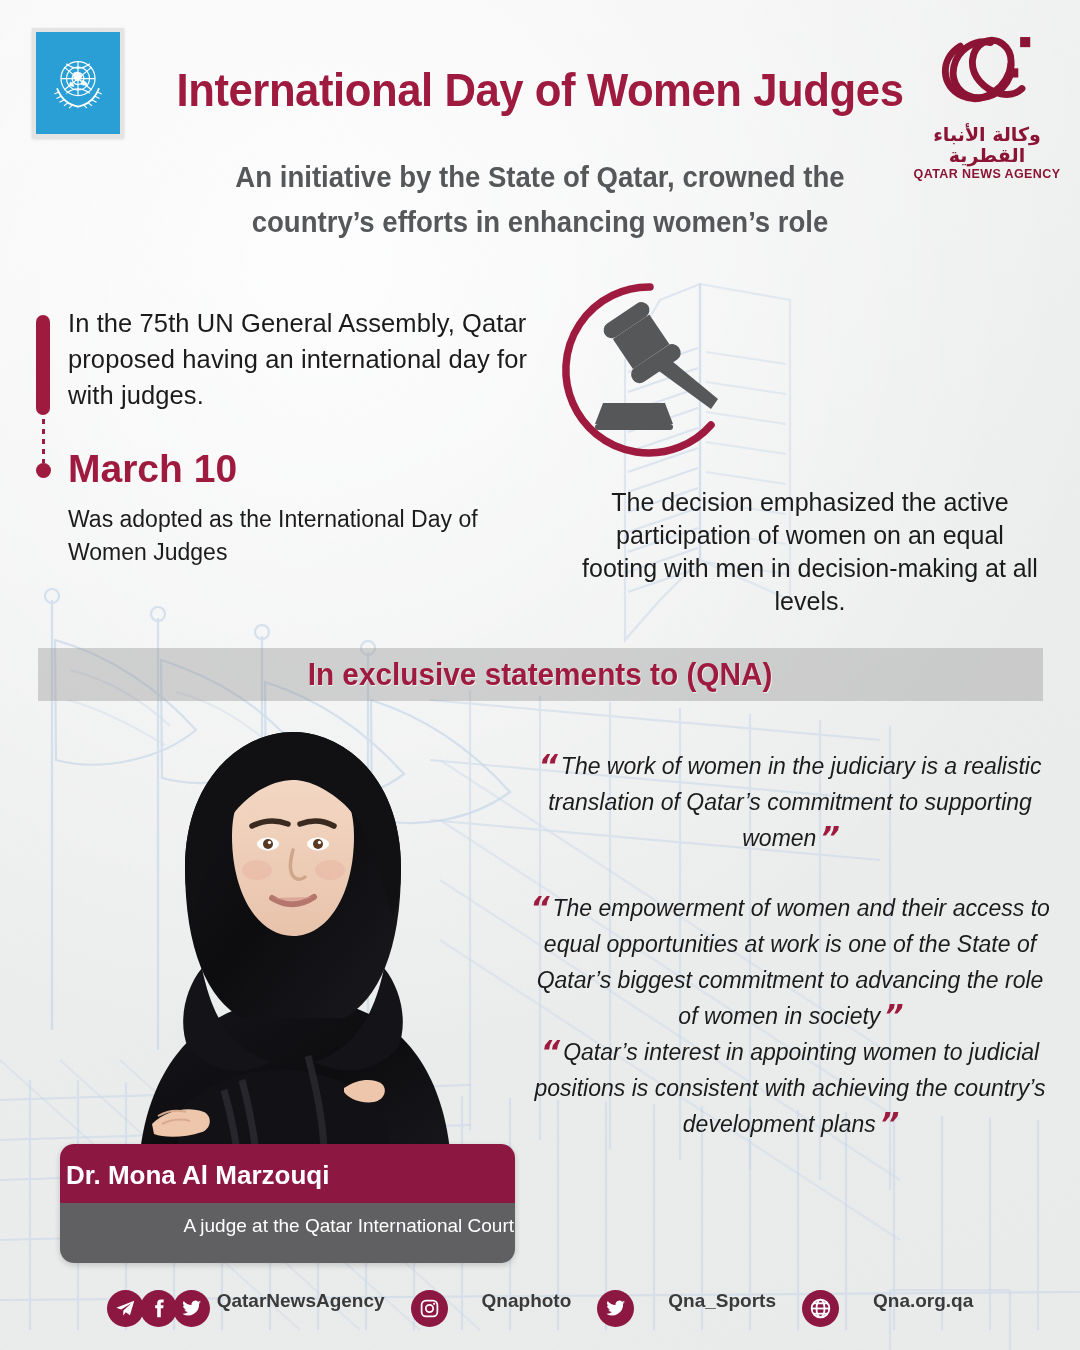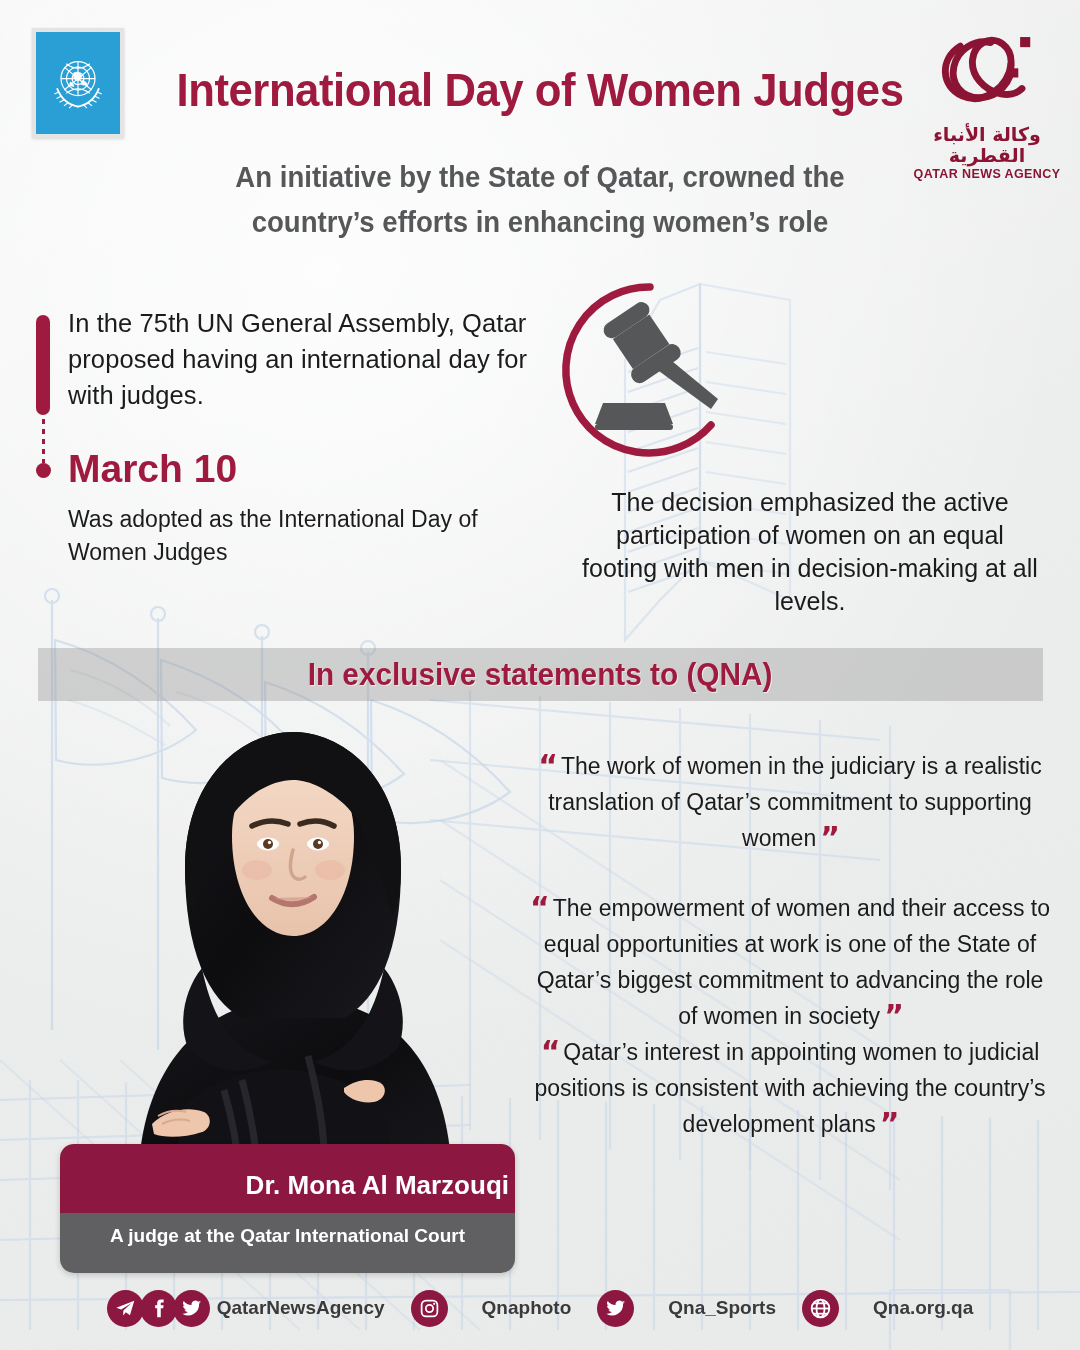--- a/index.html
+++ b/index.html
@@ -148,55 +148,56 @@
   
   #portrait { position: absolute; left: 92px; top: 718px; width: 400px; height: 470px; }
 
   #nameplate {
     position: absolute; left: 60px; top: 1144px; width: 455px;
     border-radius: 14px; overflow: hidden;
     box-shadow: 0 2px 6px rgba(0,0,0,.18);
   }
   #nameplate .np-name {
     background: #8c1741; color: #ffffff;
-    text-align: right; font-size: 26px; font-weight: bold;
-    padding: 26px 6px 12px;
+    text-align: left; font-size: 26px; font-weight: bold;
+    padding: 16px 6px 12px;
     font-family: "Liberation Sans Narrow","Liberation Sans", sans-serif;
   }
   #nameplate .np-role {
     background: #606062; color: #ffffff;
-    text-align: center; font-size: 19px; font-weight: bold;
-    padding: 12px 20px 26px;
+    text-align: right; font-size: 19px; font-weight: normal;
+    padding: 12px 1px 26px;
     font-family: "Liberation Sans Narrow","Liberation Sans", sans-serif;
   }
 
   
   #quotes { position: absolute; left: 520px; top: 748px; width: 540px; }
   .quote {
     text-align: center;
     font-size: 23px; line-height: 36px; color: #1b1b1b;
     font-family: "Liberation Sans Narrow","Liberation Sans", sans-serif;
     padding: 0 10px;
+    font-style: italic;
   }
   .quote .qm {
     color: #9e1b3f; font-weight: bold; font-size: 30px;
     font-family: "DejaVu Sans", sans-serif;
     vertical-align: -2px; letter-spacing: -2px;
   }
   .quote .qm.open { margin-right: 5px; }
   .quote .qm.close { margin-left: 4px; }
   #quote-1 { margin-bottom: 34px; }
   #quote-2 { margin-bottom: 52px; }
 
   
   #footer {
     position: absolute; left: 0; top: 1283px; width: 1080px; height: 50px;
     display: flex; align-items: center; justify-content: center;
   }
-  .soc-group { display: flex; align-items: center; }
+  .soc-group { display: flex; }
   .soc-group + .soc-group { margin-left: 26px; gap: 27px; }
   .soc-icon {
     width: 37px; height: 37px; border-radius: 50%;
     background: #8c1741;
     display: flex; align-items: center; justify-content: center;
     margin-right: -4px;
   }
   .soc-icon:last-of-type { margin-right: 0; }
   .soc-label {
     margin-left: 11px; font-size: 19px; color: #3a3a3a; font-weight: 600;

